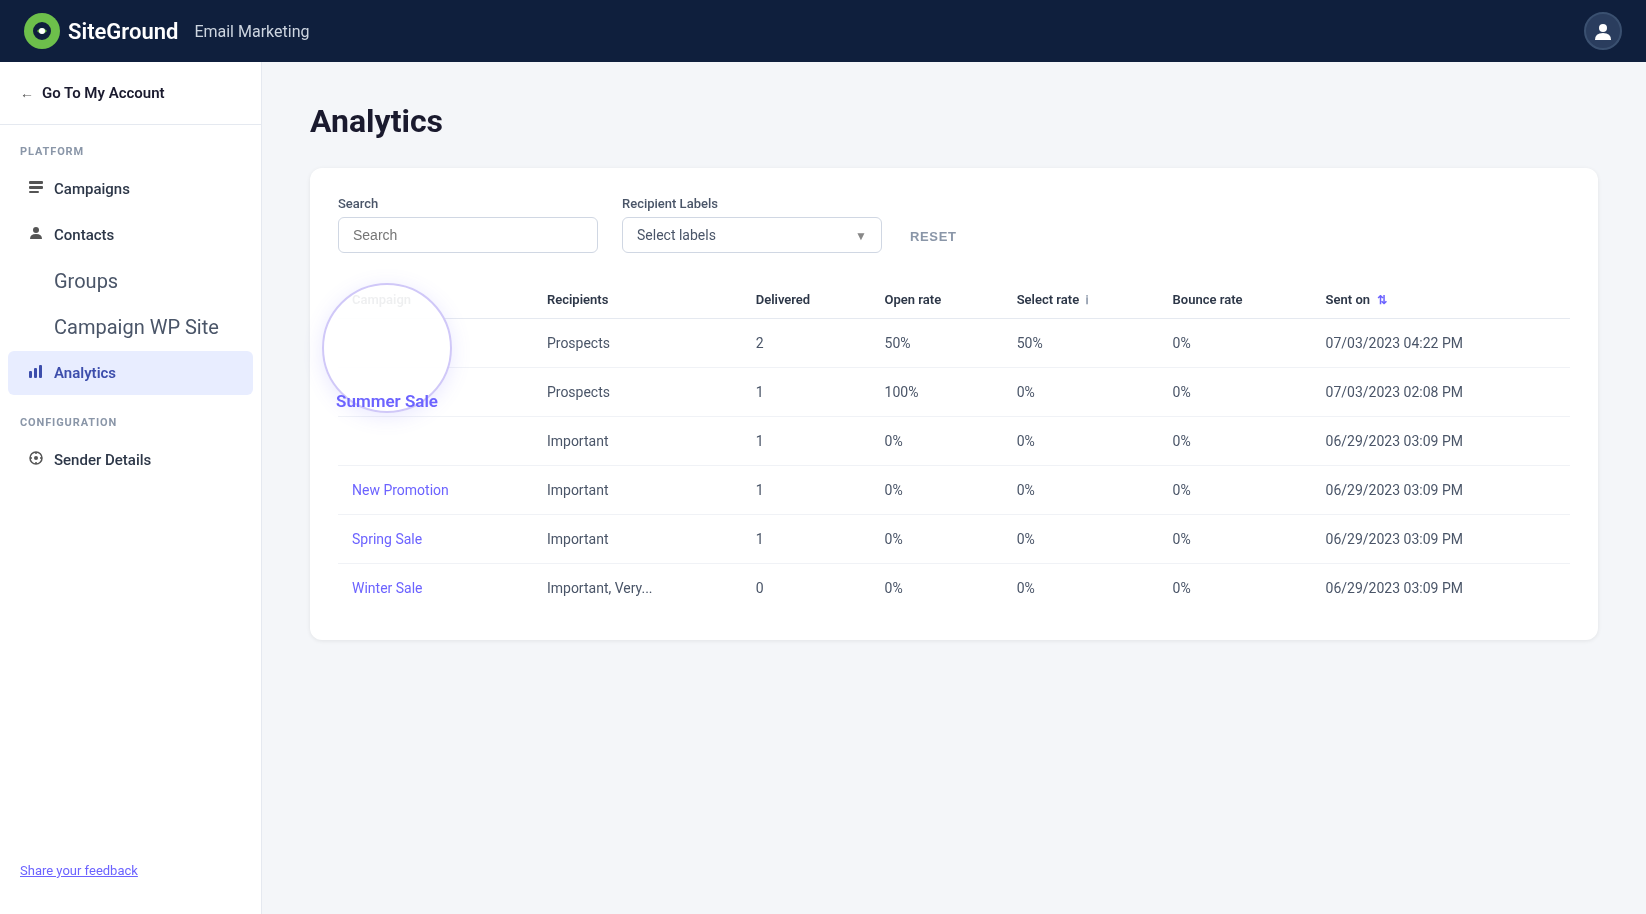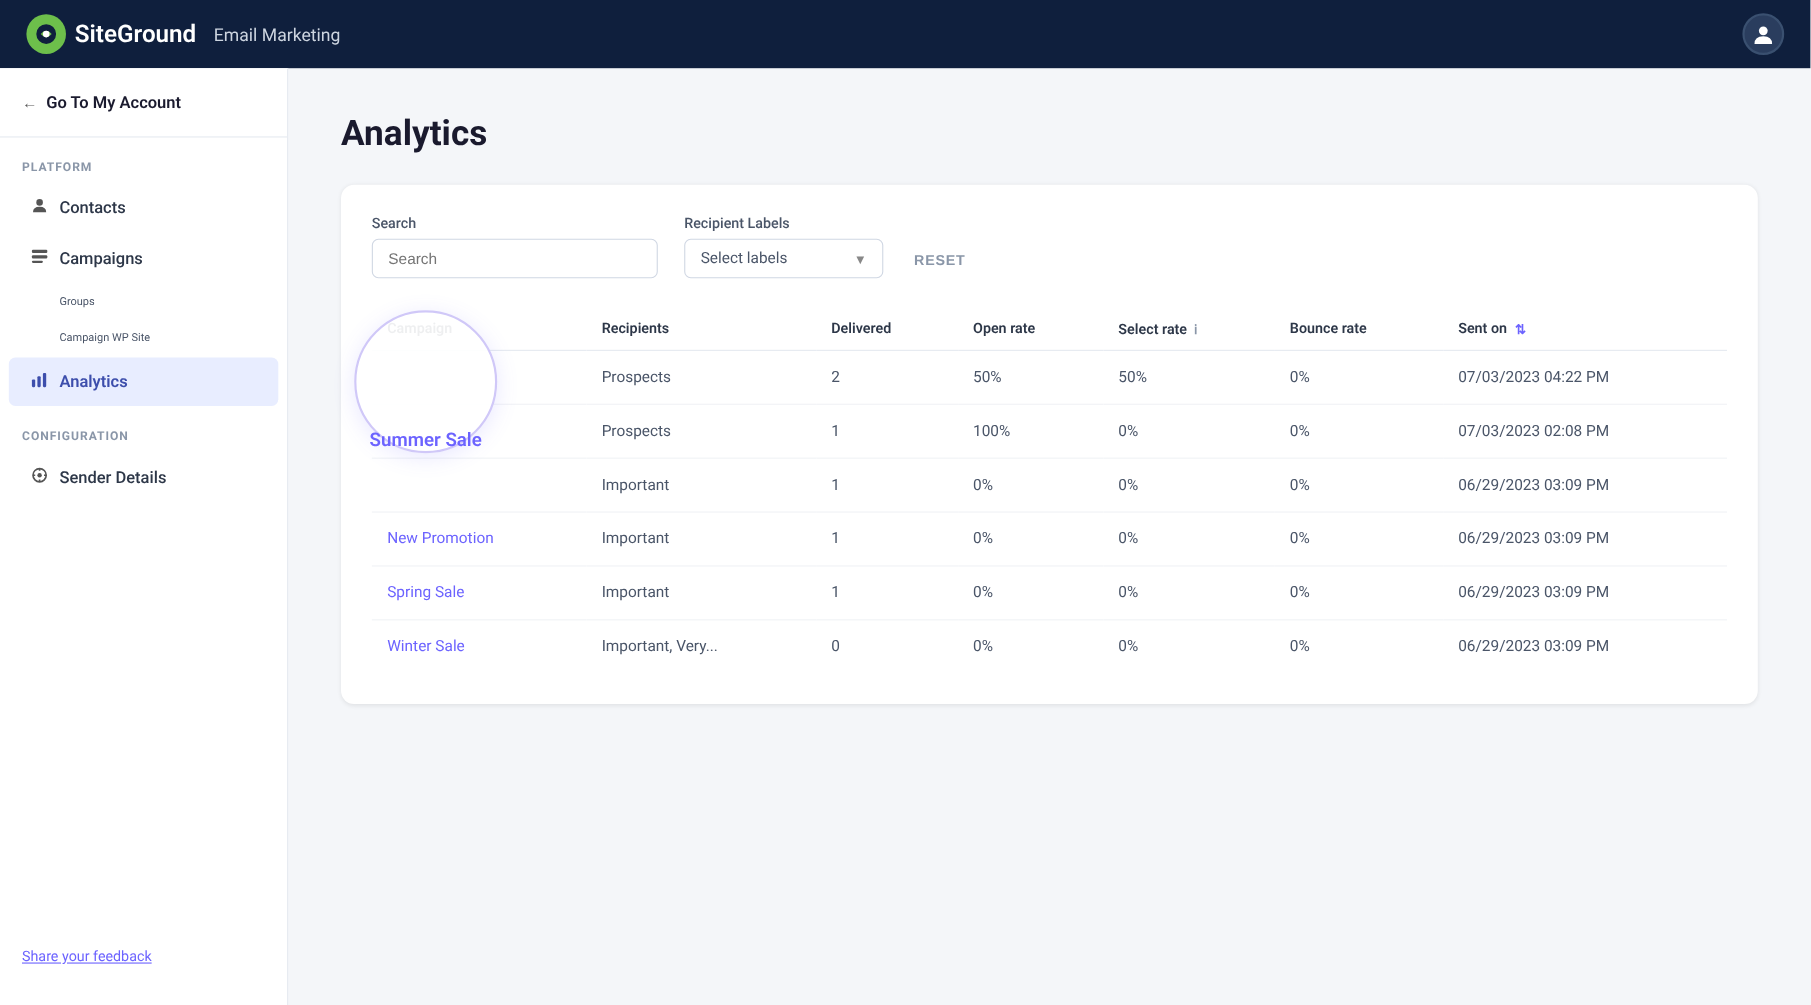--- a/index.html
+++ b/index.html
@@ -87,21 +87,21 @@
     .sidebar-item.active {
       background: #e8edff;
       color: #3d4eac;
       font-weight: 600;
     }
     .sidebar-item .icon { font-size: 16px; }
 
     .sidebar-sub-item {
       padding: 10px 20px 10px 46px;
       color: #4a5568;
-      font-size: 10px;
+      font-size: 20px;
       cursor: pointer;
       margin: 1px 8px;
       border-radius: 6px;
     }
 
     .sidebar-spacer { flex: 1; }
     .sidebar-feedback {
       padding: 12px 20px;
       color: #6c63ff;
       font-size: 13px;
@@ -144,21 +144,21 @@
       width: 260px;
       padding: 9px 14px;
       border: 1px solid #d0d7e3;
       border-radius: 6px;
       font-size: 14px;
       color: #aab0bc;
       outline: none;
       background: white;
     }
     .select-dropdown {
-      width: 181px;
+      width: 260px;
       padding: 9px 14px;
       border: 1px solid #d0d7e3;
       border-radius: 6px;
       font-size: 14px;
       color: #4a5568;
       background: white;
       cursor: pointer;
       display: flex;
       align-items: flex-end;
       justify-content: space-between;
@@ -263,36 +263,36 @@
     <div class="go-to-account">
       <span class="arrow-left">←</span>
       <span>Go To My Account</span>
     </div>
 
     <div class="sidebar-section-label">PLATFORM</div>
 
     <div class="sidebar-item">
       <span class="icon">
         <svg width="16" height="16" viewBox="0 0 16 16" fill="none">
-            <circle cx="8" cy="5" r="3" fill="#555"></circle>
-            <path d="M2 14 Q2 9 8 9 Q14 9 14 14" fill="#555"></path>
-          </svg>
-      </span>
-      <span>Contacts</span>
-    </div>
-
-    <div class="sidebar-item">
-      <span class="icon">
-        <svg width="16" height="16" viewBox="0 0 16 16" fill="none">
             <rect x="1" y="2" width="14" height="3" rx="1" fill="#555"></rect>
             <rect x="1" y="7" width="14" height="3" rx="1" fill="#555"></rect>
             <rect x="1" y="12" width="10" height="2" rx="1" fill="#555"></rect>
           </svg>
       </span>
       <span>Campaigns</span>
+    </div>
+
+    <div class="sidebar-item">
+      <span class="icon">
+        <svg width="16" height="16" viewBox="0 0 16 16" fill="none">
+            <circle cx="8" cy="5" r="3" fill="#555"></circle>
+            <path d="M2 14 Q2 9 8 9 Q14 9 14 14" fill="#555"></path>
+          </svg>
+      </span>
+      <span>Contacts</span>
     </div>
 
     <div class="sidebar-sub-item">
       <span>Groups</span>
     </div>
 
     <div class="sidebar-sub-item">
       <span>Campaign WP Site</span>
     </div>
 

